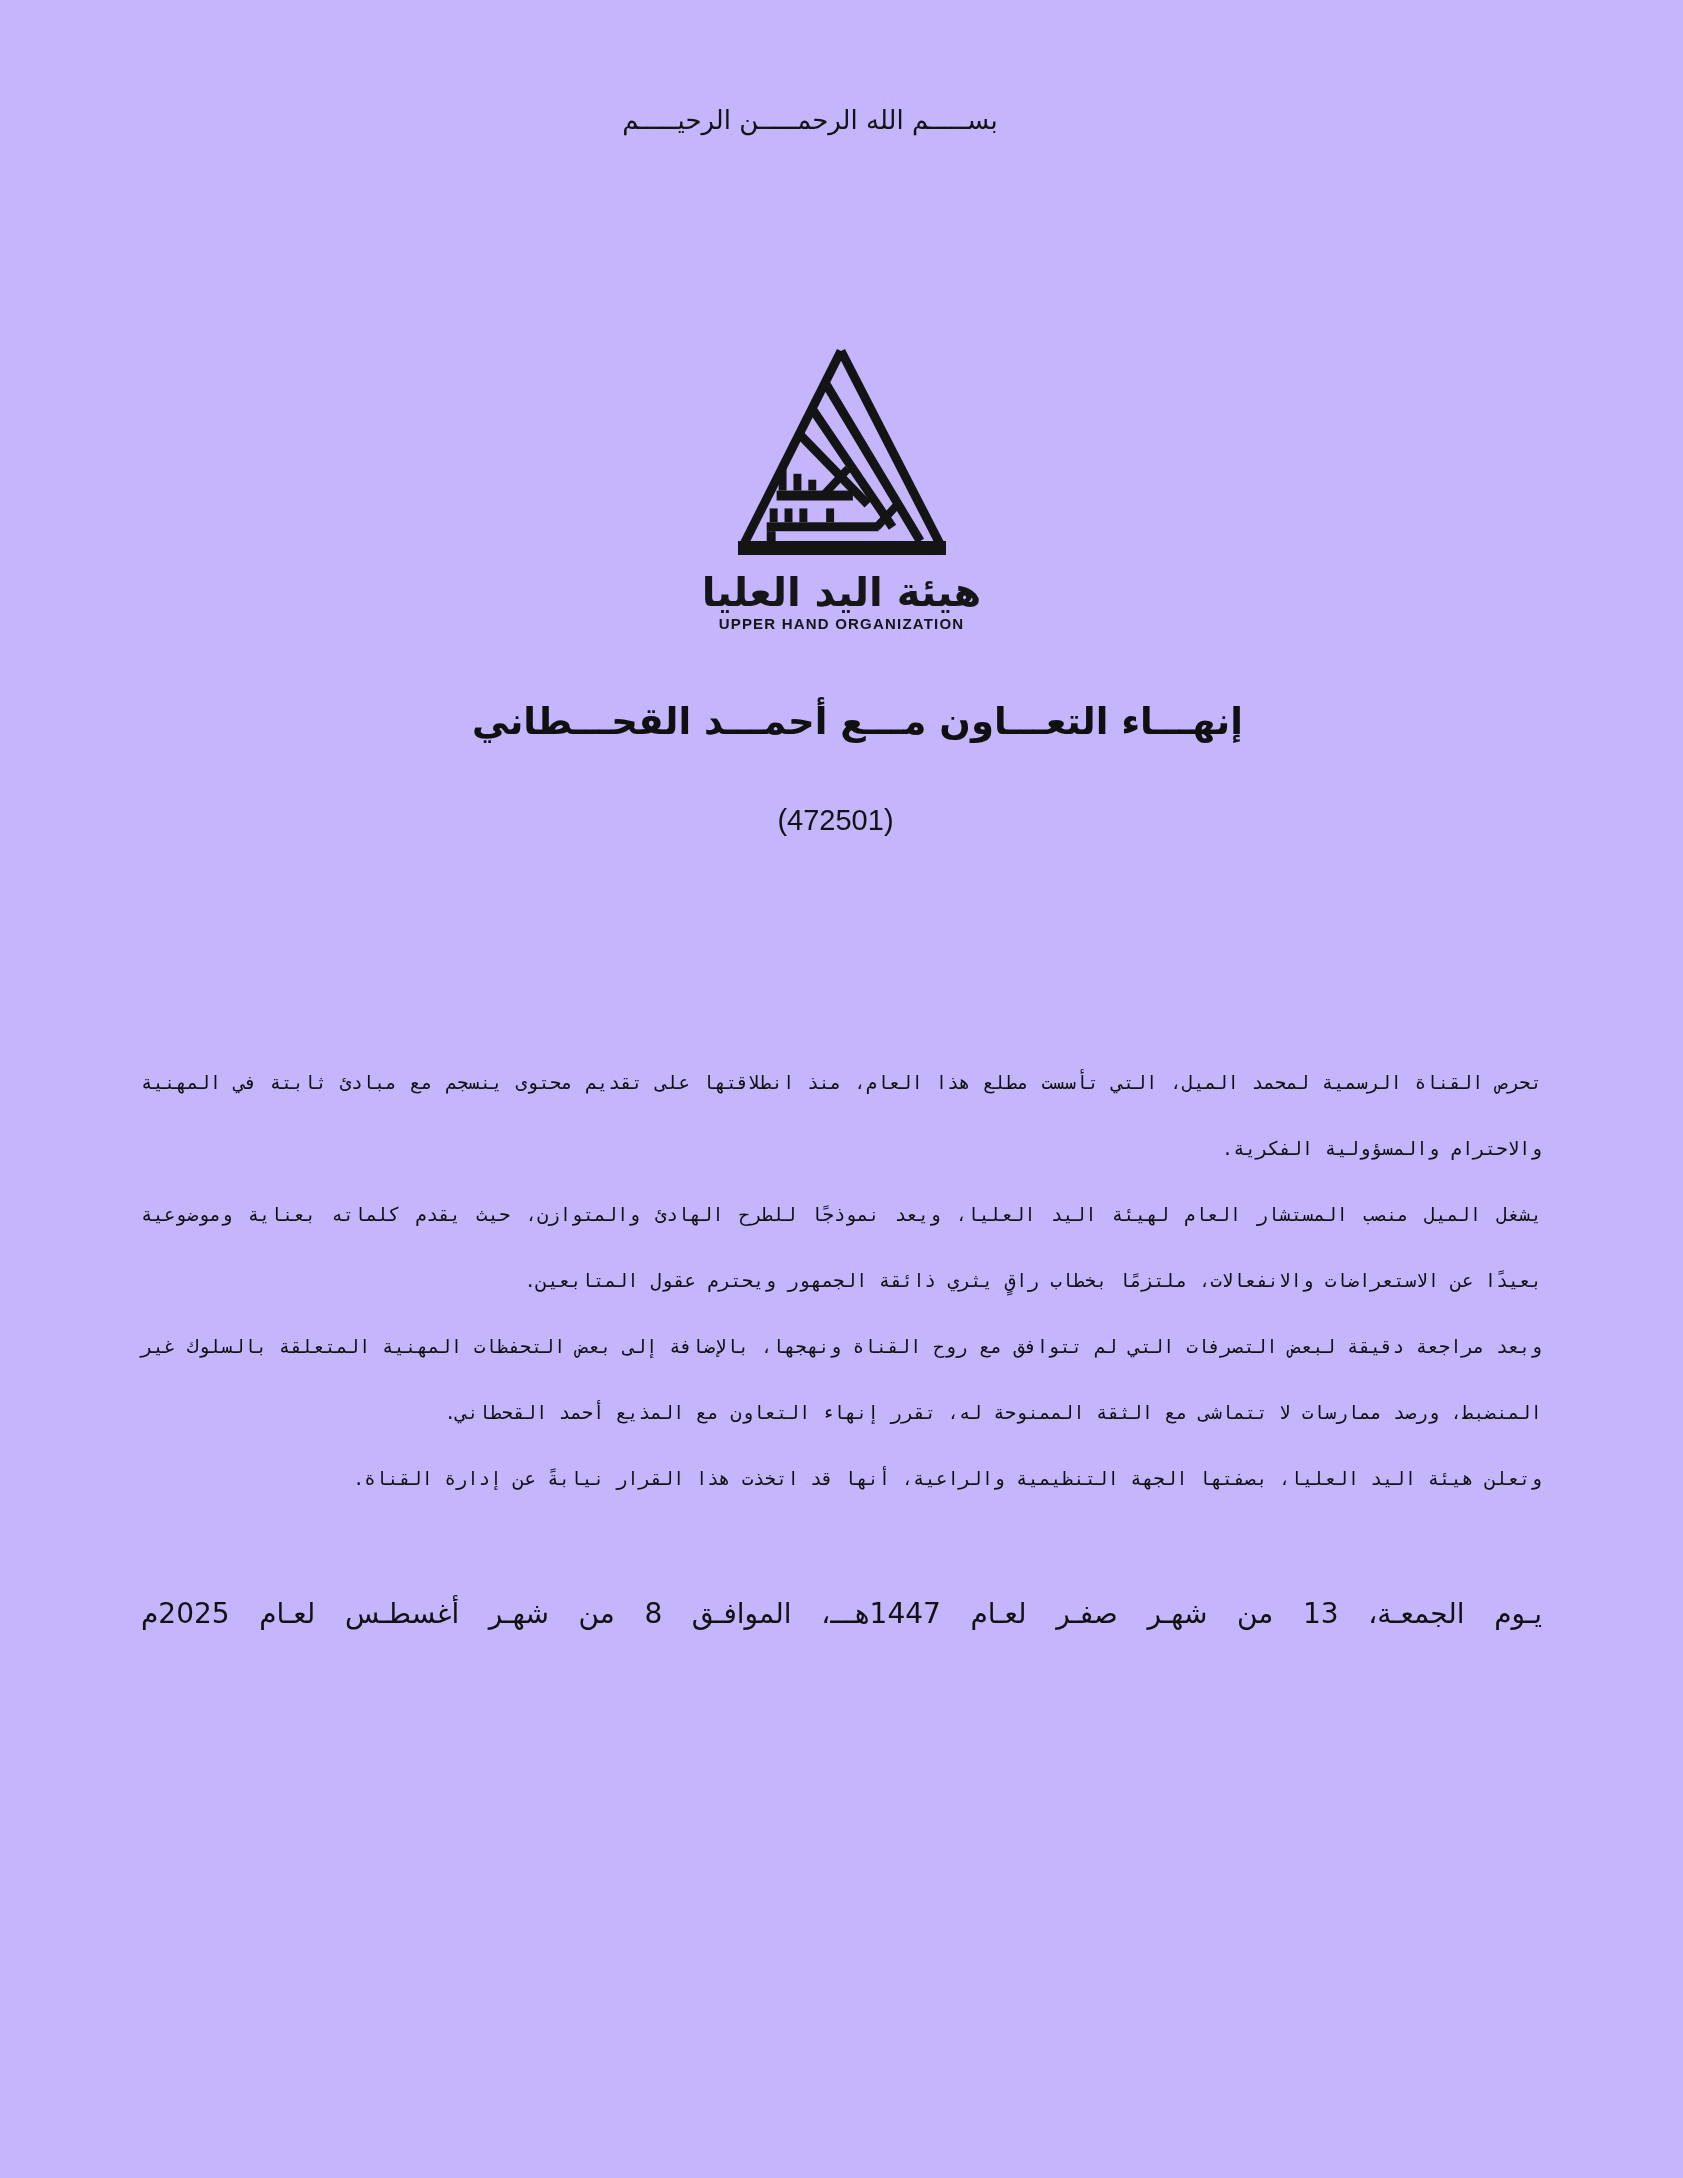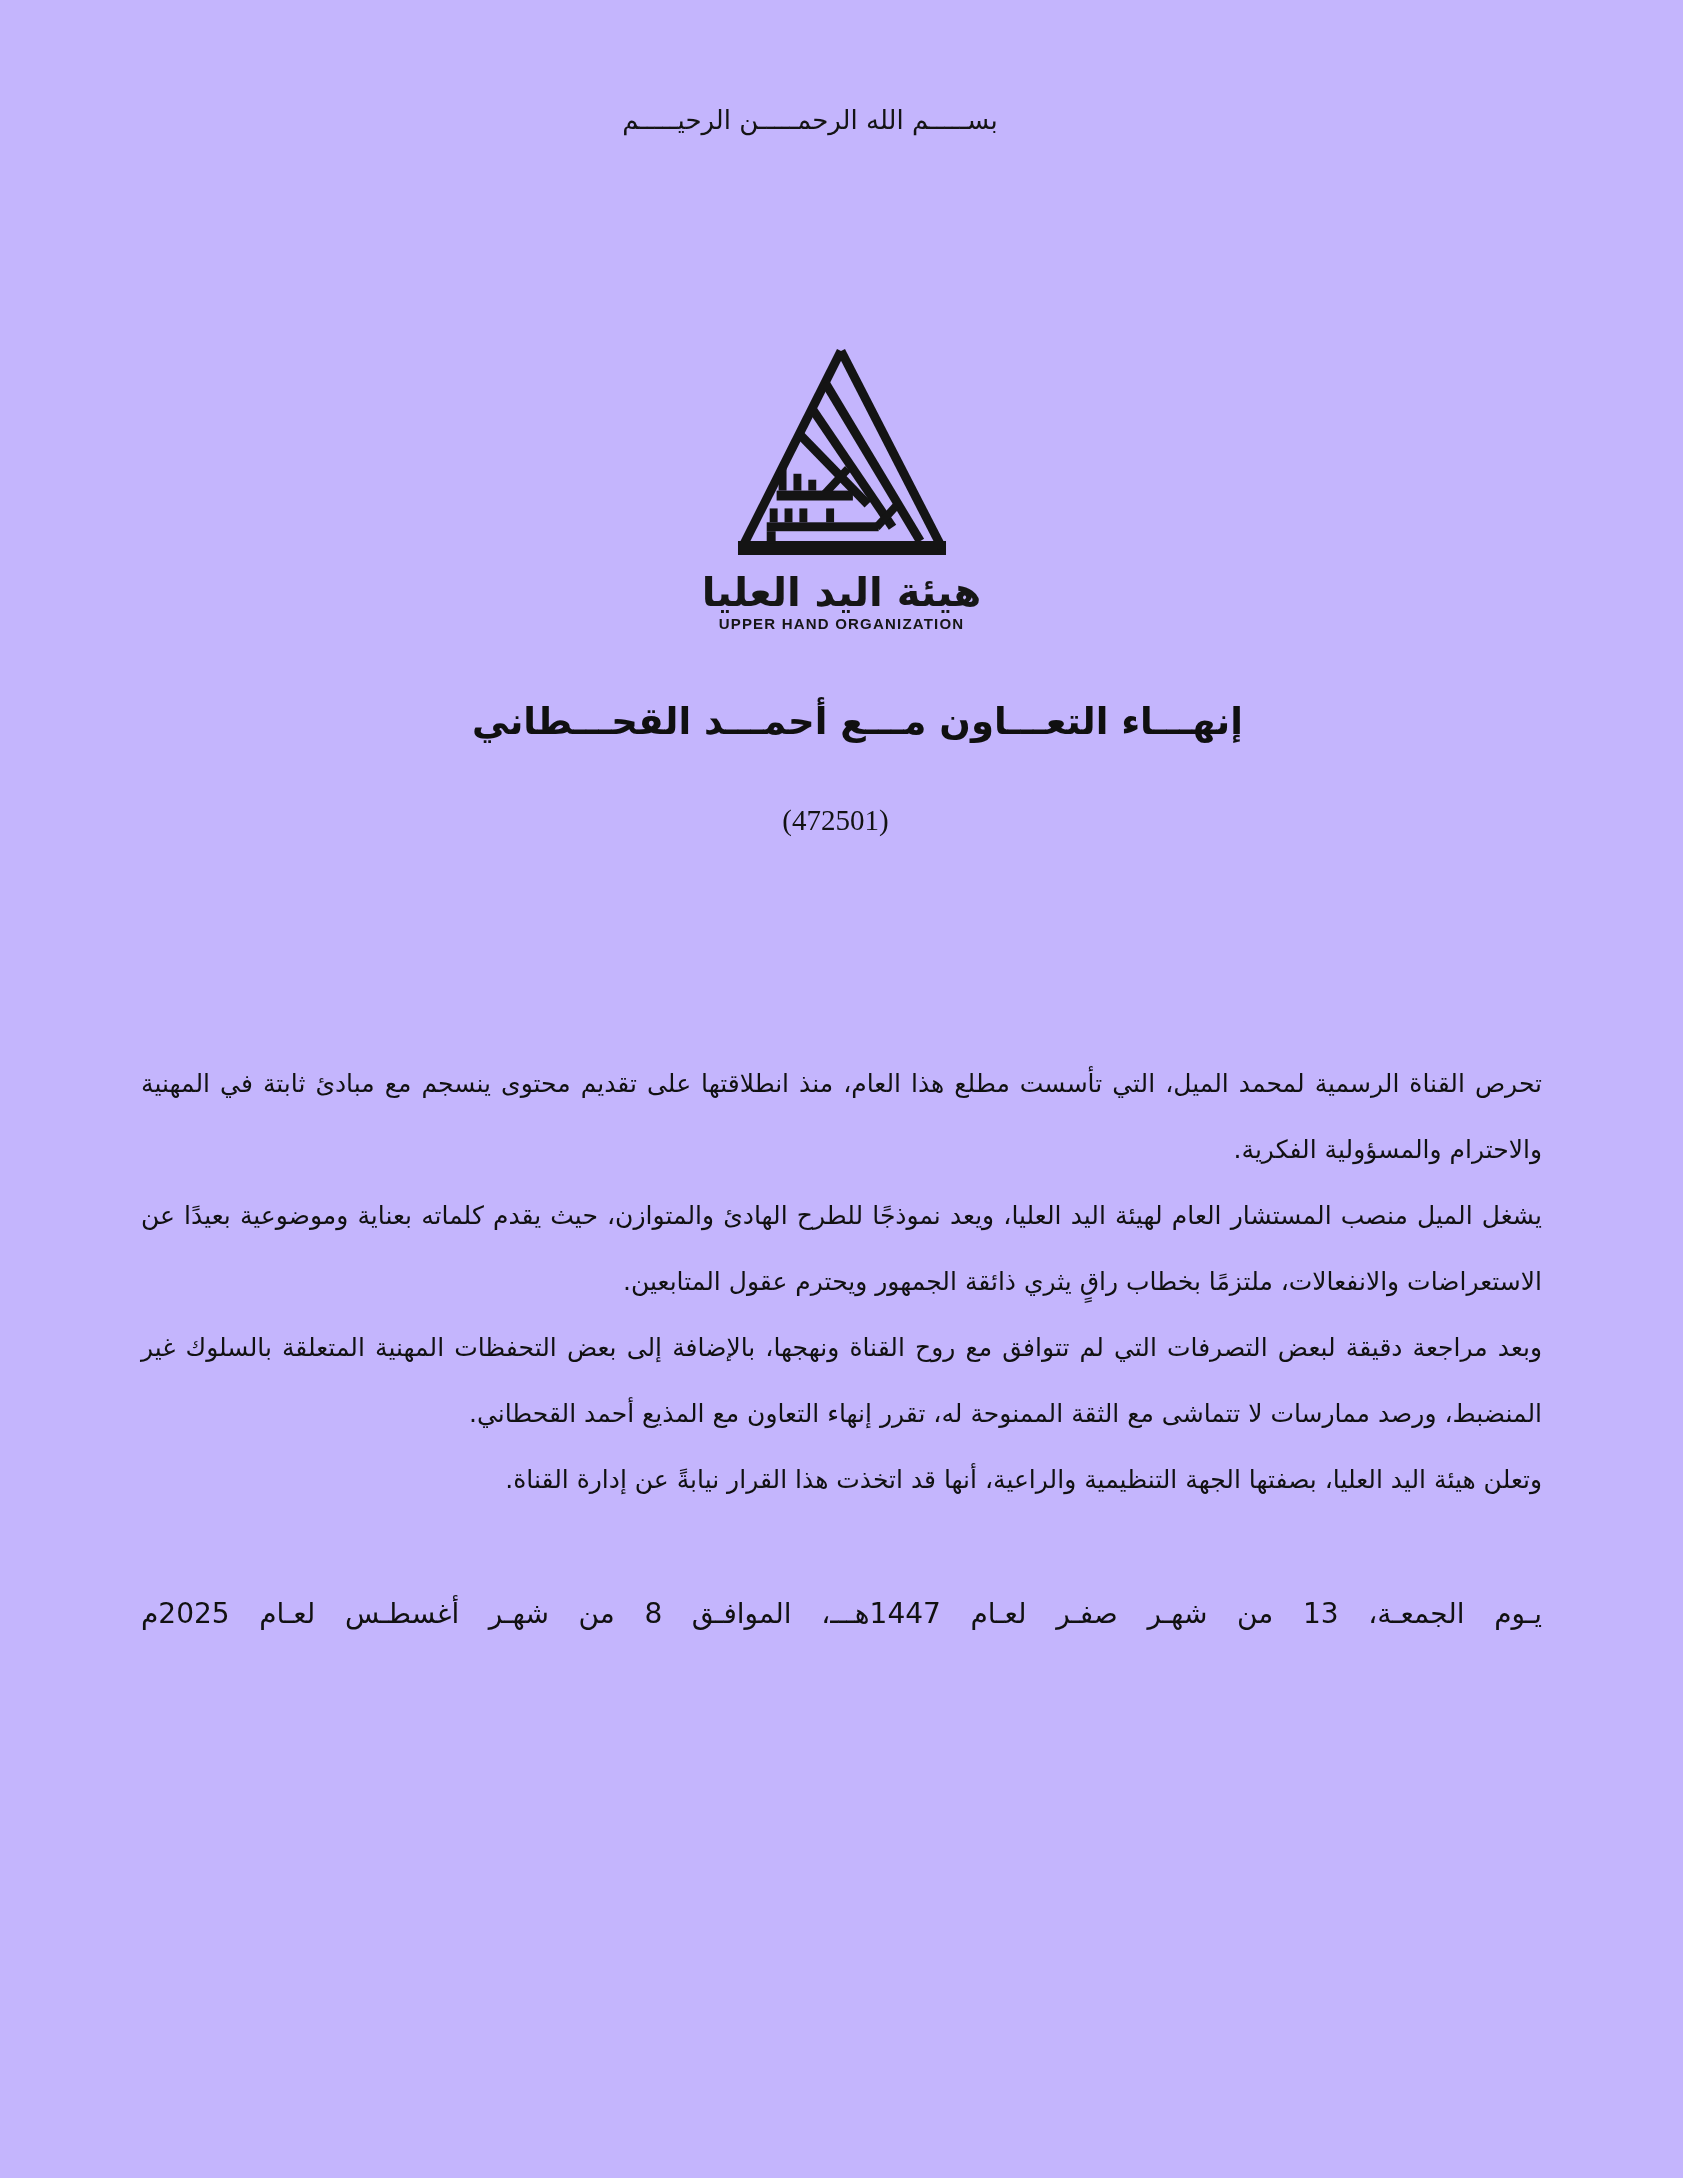--- a/index.html
+++ b/index.html
@@ -38,30 +38,31 @@
   .doc-title {
     position:absolute; top:695px; left:0; right:0;
     text-align:center; direction:rtl;
     font-size:37px; font-weight:bold; line-height:53px;
     color:#101010;
     padding-left:32px;
   }
   .ref-number {
     position:absolute; top:800px; left:0; right:12px;
     text-align:center;
-    font-family:Liberation Serif, serif;
+    font-family:Liberation Sans, sans-serif;
     font-size:29px; line-height:40px;
     color:#131313;
   }
   .body-text {
     position:absolute; top:1051px; right:141px; left:141px;
     direction:rtl;
-    font-size:25px; line-height:66px;
+    font-size:19px; line-height:66px;
     text-align:justify;
     color:#111111;
+    font-family:Liberation Mono, monospace;
   }
   .body-text p { margin:0; text-align:justify; text-align-last:right; }
   .date-line {
     position:absolute; top:1584px; right:141px; left:141px;
     direction:rtl;
     font-size:28px; line-height:59px;
     text-align:justify;
     text-align-last:justify;
     white-space:normal;
     color:#111111;

